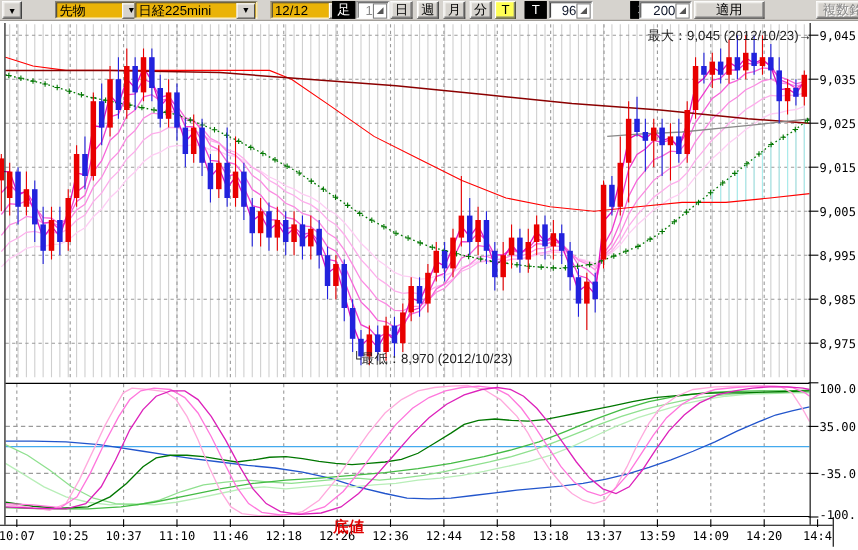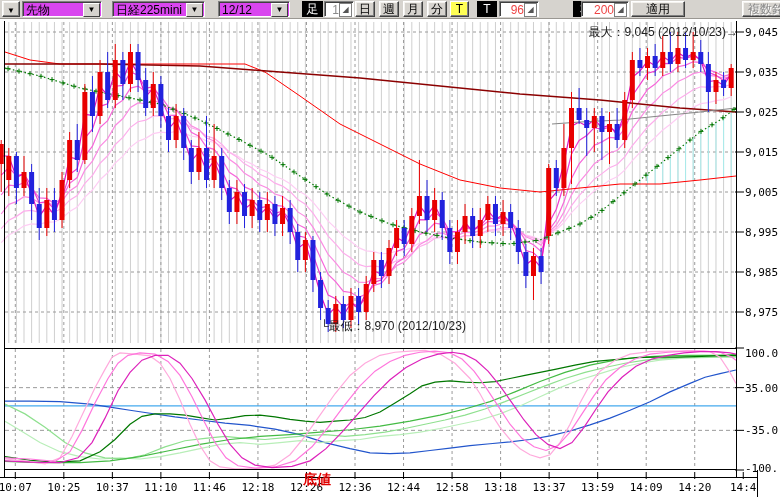--- a/index.html
+++ b/index.html
@@ -8,29 +8,29 @@
   #chart-region{position:absolute;left:0;top:0;width:780px;height:500px;z-index:1;}
   #toolbar{position:absolute;left:0;top:0;width:780px;height:18px;background:#d6d3ce;
     z-index:2;border-bottom:1px solid #9a9792;}
   .tb{position:absolute;top:1px;height:16px;box-sizing:border-box;font-size:12px;line-height:14px;}
   .btn3d{background:#d6d3ce;border:1px solid;border-color:#fff #404040 #404040 #fff;
     box-shadow:inset -1px -1px 0 #808080,inset 1px 1px 0 #f4f2ee;
     text-align:center;color:#000;cursor:default;}
   .blacklab{background:#000;color:#fff;border:1px solid #000;text-align:center;}
   .yellowbtn{background:#ffff55;border:1px solid;border-color:#fff #404040 #404040 #fff;
     box-shadow:inset -1px -1px 0 #808080;text-align:center;color:#000;}
-  .combo{background:#d946ef;border:1px solid;border-color:#808080 #fff #fff #808080;
-    box-shadow:inset 1px 1px 0 #404040;}
+  .combo{background:#eab308;border:1px solid;border-color:#808080 #fff #fff #808080;
+    box-shadow:inset 1px 1px 0 #404040;margin-left:28px;}
   .combo .val{position:absolute;left:3px;top:1px;color:#000;white-space:nowrap;}
   .combo .arrow{position:absolute;right:1px;top:1px;width:15px;height:12px;
     background:#d6d3ce;border:1px solid;border-color:#fff #404040 #404040 #fff;
     font-size:8px;line-height:12px;text-align:center;color:#000;}
   .spin{background:#fff;border:1px solid;border-color:#808080 #fff #fff #808080;
     box-shadow:inset 1px 1px 0 #404040;}
-  .spin .num{position:absolute;right:14px;top:1px;color:#ef4444;}
+  .spin .num{position:absolute;right:14px;top:1px;color:#0f172a;}
   .spin .dial{position:absolute;right:1px;top:1px;width:11px;height:12px;background:#fff;
     border:1px solid #808080;font-size:8px;line-height:12px;text-align:center;color:#555;}
   .gray{color:#8a8a8a !important;}
   .disabledbtn{color:#8a8a8a;text-shadow:1px 1px 0 #fff;}
 </style>
 </head>
 <body>
 
 <div id="app">
 
@@ -495,21 +495,21 @@
   <div id="toolbar">
     <div class="tb btn3d" style="left:2px;width:18px;">
       <span style="font-size:8px;">▼</span>
     </div>
 
     <div class="tb combo" style="left:22px;width:80px;">
       <span class="val">先物</span>
       <span class="arrow">▼</span>
     </div>
 
-    <div class="tb combo" style="left:112px;width:93px;">
+    <div class="tb combo" style="left:94px;width:112px;">
       <span class="val">日経225mini</span>
       <span class="arrow">▼</span>
     </div>
 
     <div class="tb combo" style="left:218px;width:72px;">
       <span class="val">12/12</span>
       <span class="arrow">▼</span>
     </div>
 
     <div class="tb blacklab" style="left:302px;width:21px;">足</div>
@@ -533,18 +533,18 @@
       <span class="dial">◢</span>
     </div>
 
     <div class="tb blacklab" style="left:573px;width:38px;">本数</div>
 
     <div class="tb spin" style="left:581px;width:48px;">
       <span class="num">200</span>
       <span class="dial">◢</span>
     </div>
 
-    <div class="tb btn3d" style="left:631px;width:54px;">適用</div>
+    <div class="tb btn3d" style="left:631px;width:64px;">適用</div>
 
     <div class="tb btn3d disabledbtn" style="left:742px;width:60px;">複数銘柄</div>
   </div>
 
 </div>
 
 </body></html>

